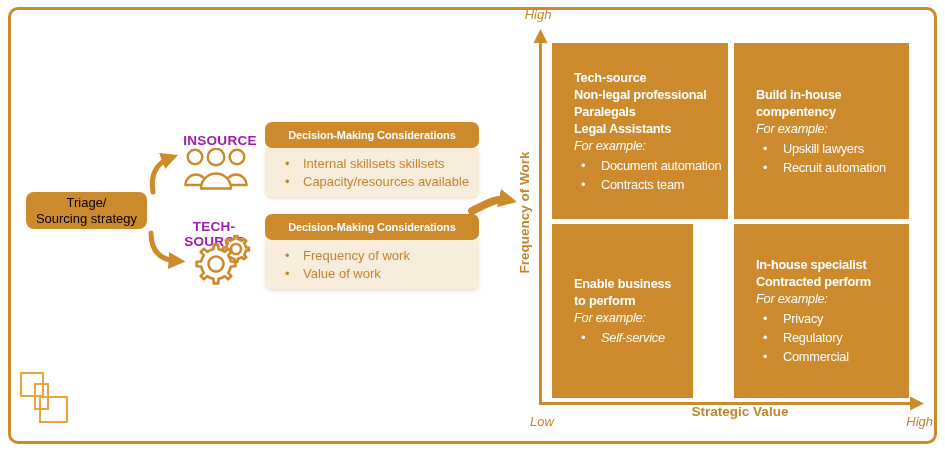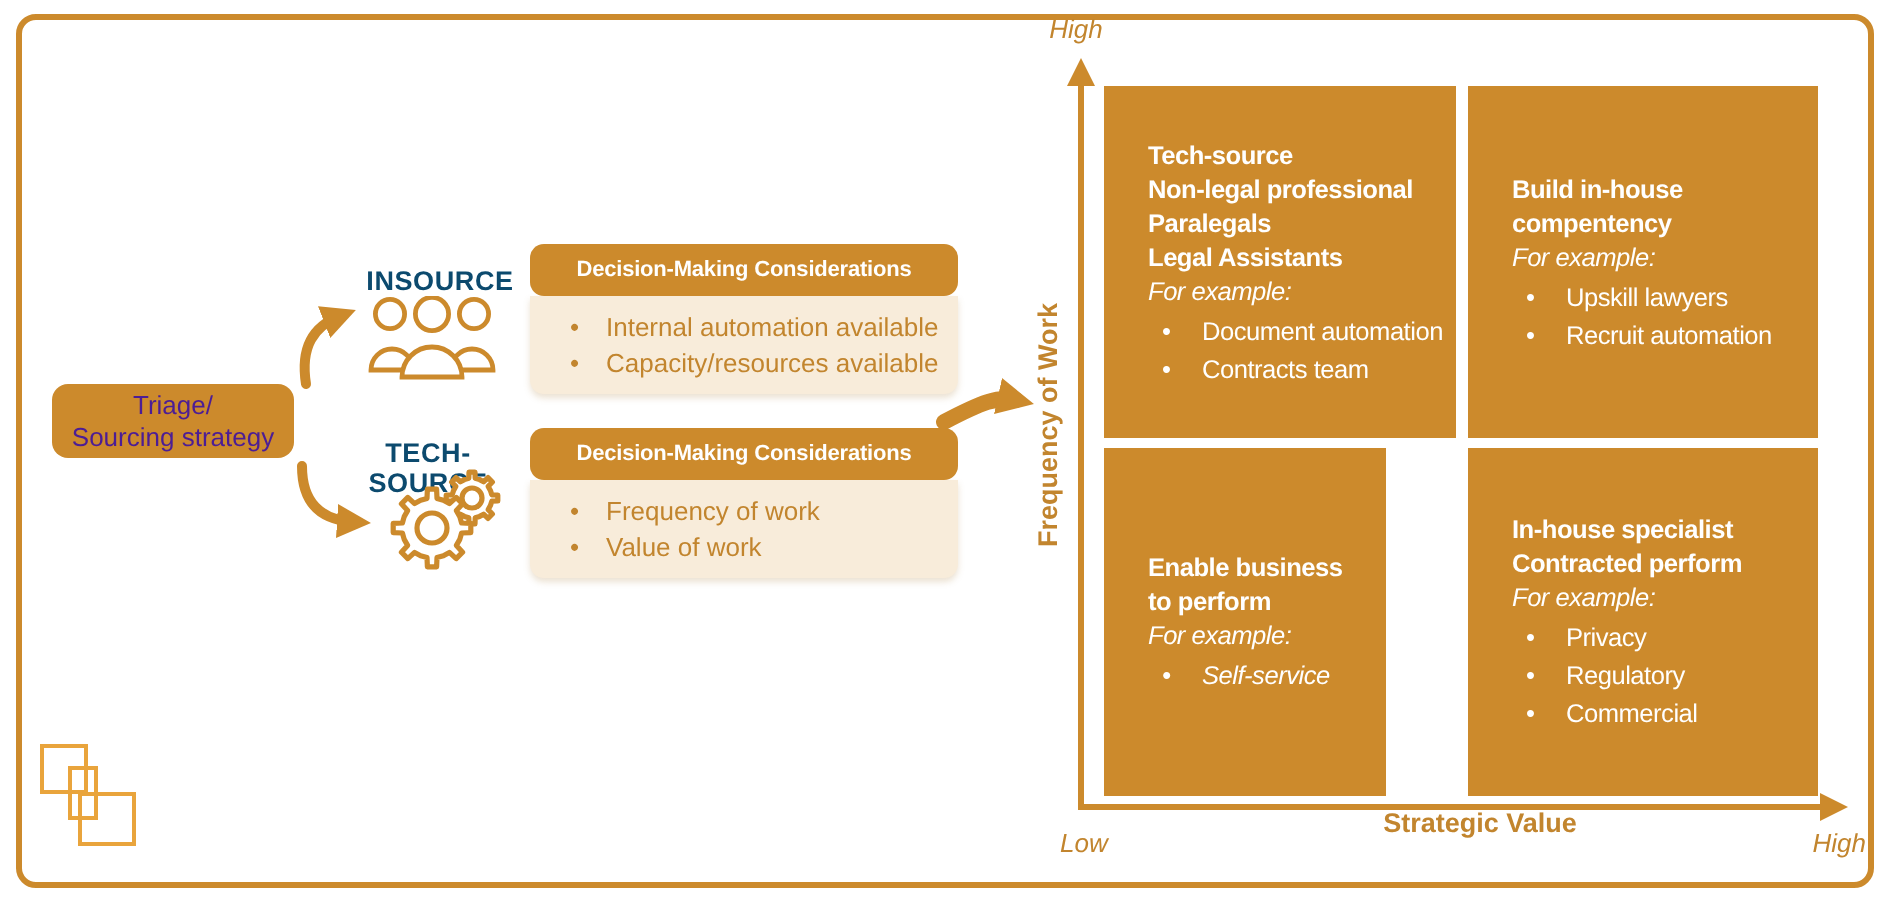--- a/index.html
+++ b/index.html
@@ -3,22 +3,22 @@
 <meta charset="utf-8">
 <style>
   html,body{margin:0;padding:0;background:#fff;}
   *{box-sizing:border-box;}
   body{font-family:"Liberation Sans", sans-serif;}
   .canvas{position:relative;width:945px;height:451px;background:#fff;overflow:hidden;}
   .outer-border{position:absolute;left:8px;top:7px;width:929px;height:437px;border:3px solid #CC8A2C;border-radius:10px;}
 
   
   .triage-box{position:absolute;left:26px;top:192px;width:121px;height:37px;background:#CC8A2C;border-radius:8px;
-    display:flex;flex-direction:column;align-items:center;justify-content:center;color:#4c1d95;font-size:13px;line-height:16px;}
-  .src-label{position:absolute;color:#0c4a6e;font-weight:bold;font-size:13.5px;letter-spacing:.3px;text-align:center;}
+    display:flex;flex-direction:column;align-items:center;justify-content:center;color:#000000;font-size:13px;line-height:16px;}
+  .src-label{position:absolute;color:#a21caf;font-weight:bold;font-size:13.5px;letter-spacing:.3px;text-align:center;}
   .insource-label{left:182px;top:133px;width:76px;}
   .techsource-label{left:166px;top:219px;width:96px;}
   .icon-svg{position:absolute;}
 
   
   .decision{position:absolute;left:265px;width:214px;}
   .decision .hd{height:26px;background:#CC8A2C;border-radius:7px;color:#fff;font-weight:bold;font-size:11px;
     letter-spacing:-.1px;display:flex;align-items:center;justify-content:center;white-space:nowrap;position:relative;z-index:2;}
   .decision .bd{background:#F8ECDA;border-radius:0 0 7px 7px;padding:7px 8px 6px 20px;position:relative;z-index:1;
     box-shadow:0 2px 3px rgba(180,140,80,.25);}
@@ -103,21 +103,21 @@
       <path d="M151,233 C151,251 160,260 177,261" stroke-width="5" marker-end="url(#ah-sm)"></path>
       <path d="M472,211 C491,201 499,198 508,200" stroke-width="8" marker-end="url(#ah-lg)"></path>
     </g>
   </svg>
 
   <div class="decision" style="top:122px;">
     <div class="hd">Decision-Making Considerations</div>
     <div class="bd">
       <div class="row">
         <span class="dot">•</span>
-        <span>Internal automation available</span>
+        <span>Internal skillsets skillsets</span>
       </div>
       <div class="row">
         <span class="dot">•</span>
         <span>Capacity/resources available</span>
       </div>
     </div>
   </div>
 
   <div class="decision" style="top:214px;">
     <div class="hd">Decision-Making Considerations</div>

